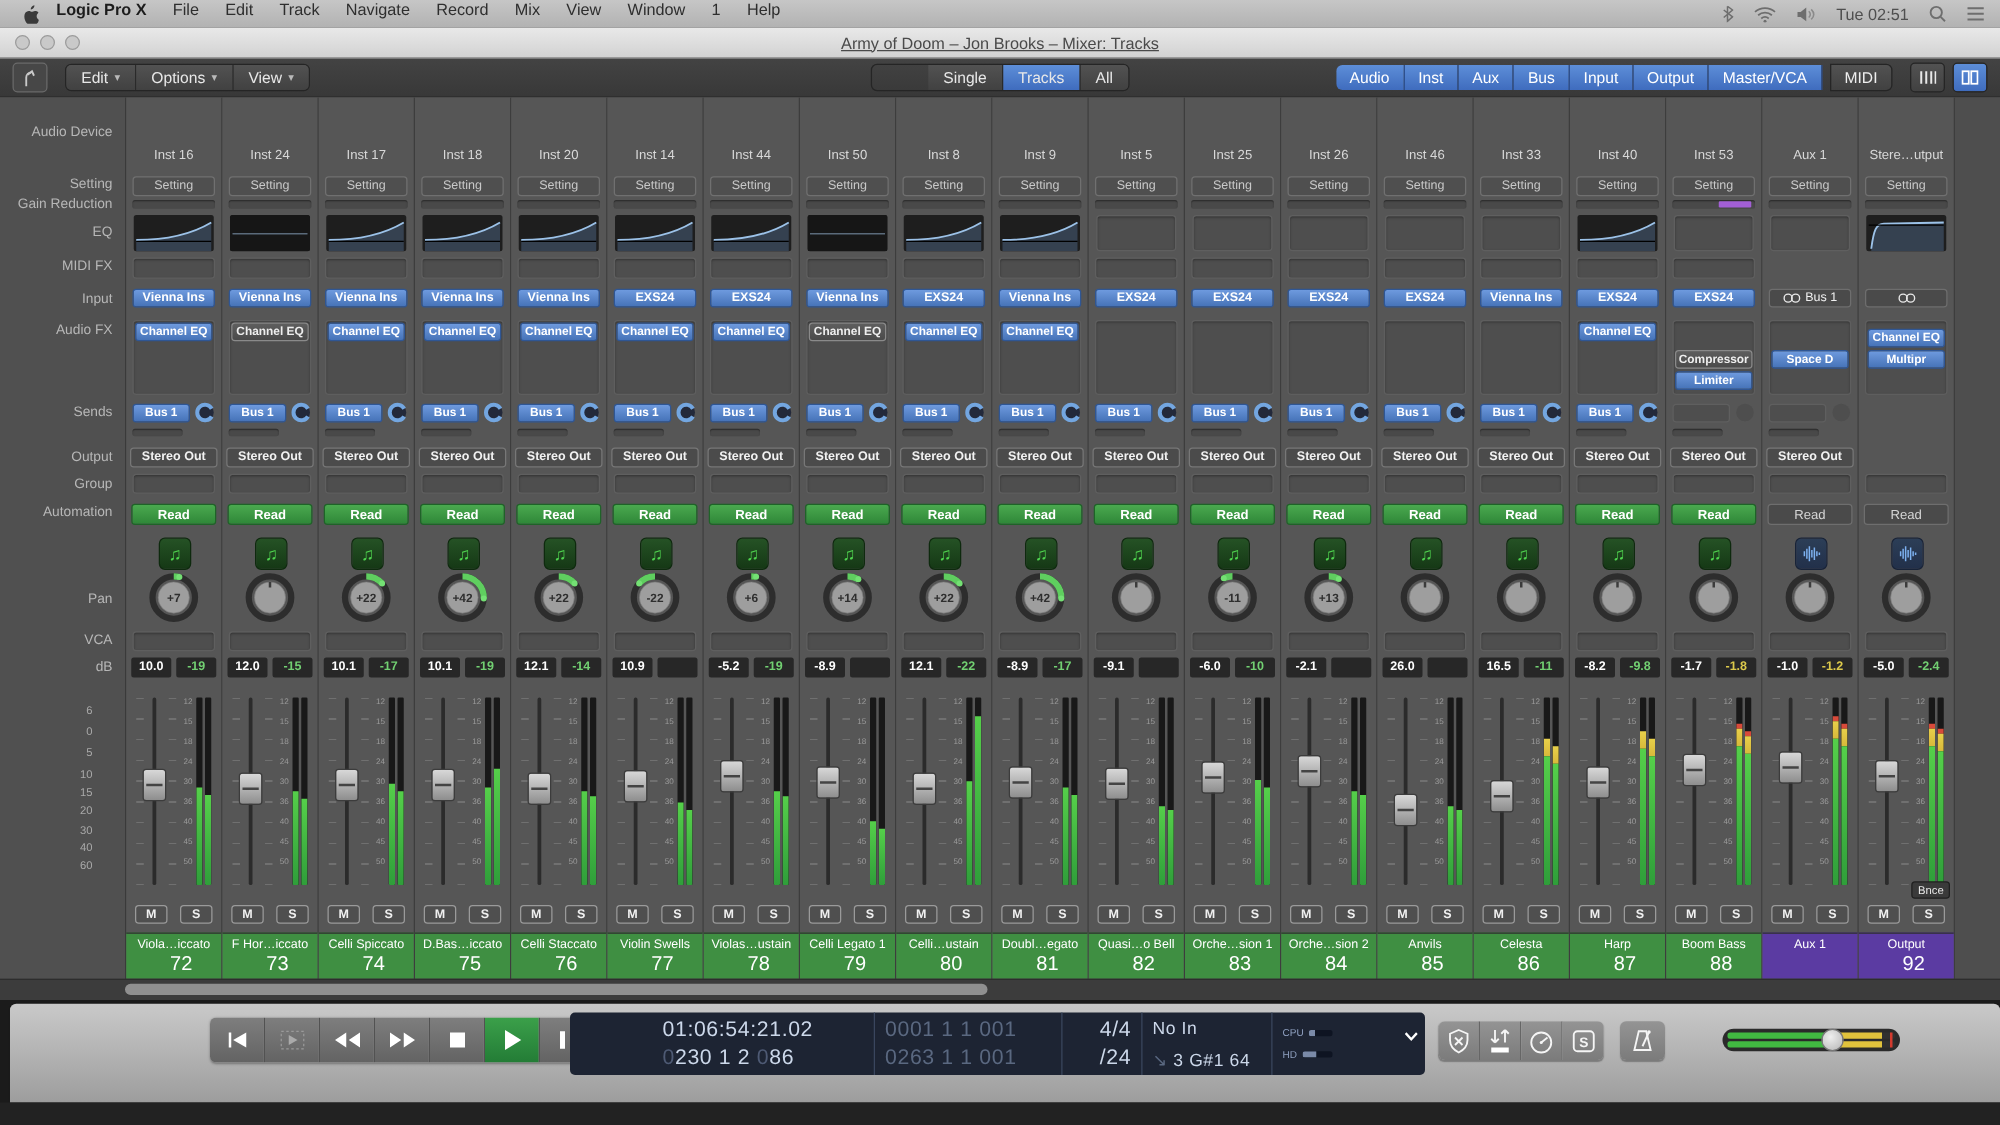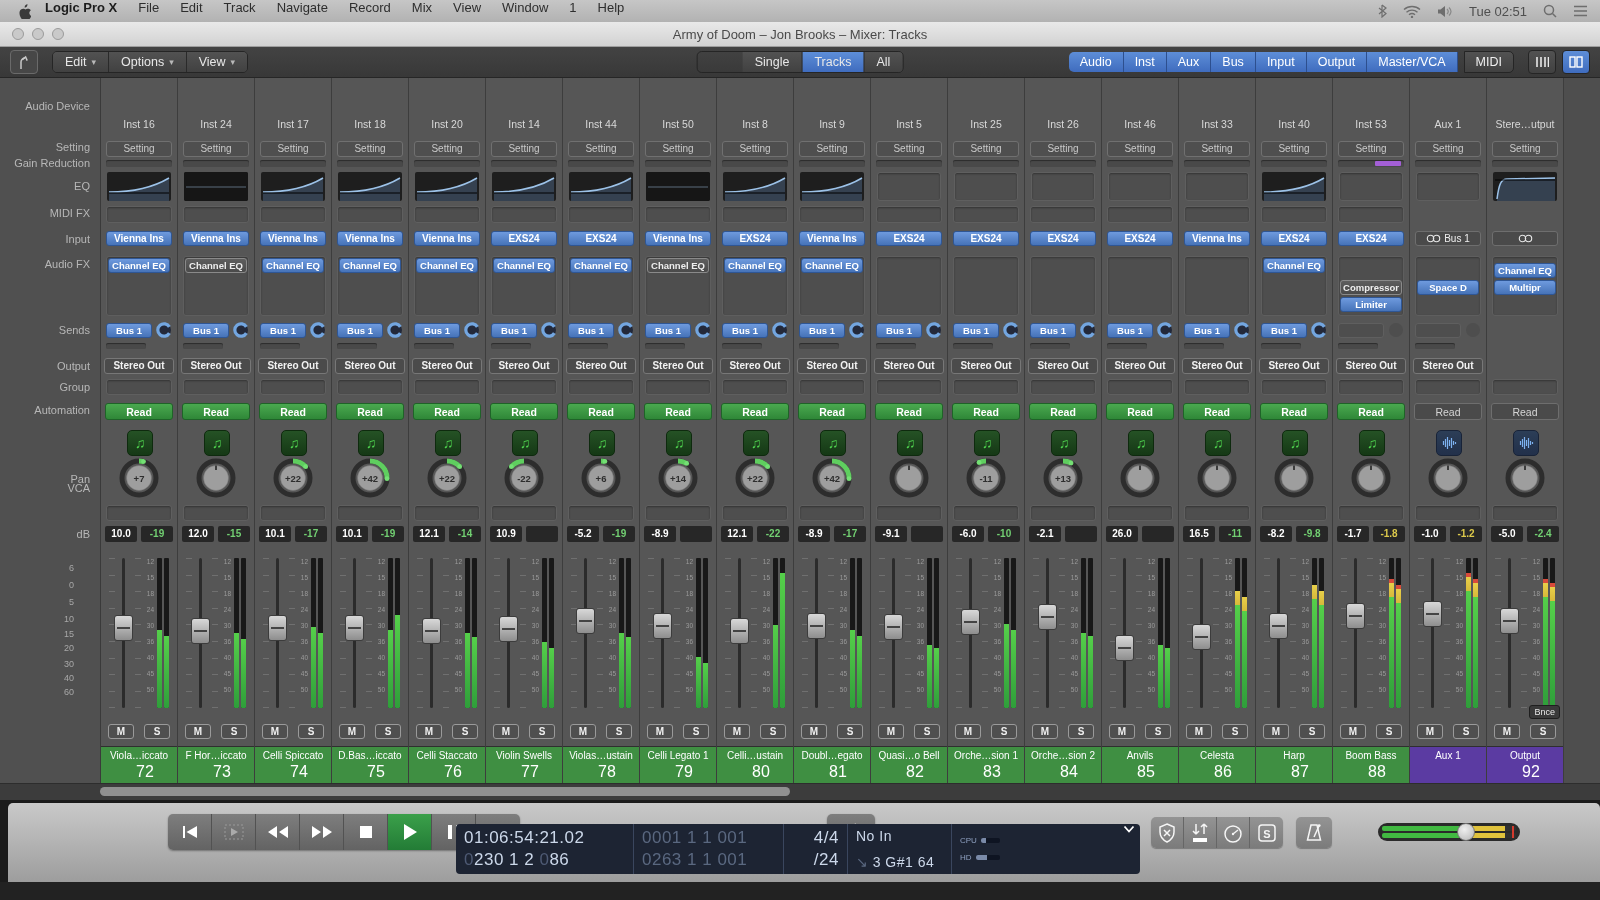--- a/index.html
+++ b/index.html
@@ -9,21 +9,21 @@
   .menubar .apple{margin:0 14px 0 6px;display:flex;align-items:center;}
   .menubar .mitem{margin-right:21px;white-space:nowrap;}
   .menubar .app{font-weight:bold;color:#1c1c1c;}
   .menubar .right{margin-left:auto;display:flex;align-items:center;gap:16px;color:#5a5a5a;}
   .menubar .clock{font-size:13px;color:#4f4f4f;}
   
   .mixwin{position:absolute;top:22px;left:0;width:1600px;height:778px;background:#555;}
   .titlebar{height:24px;background:linear-gradient(#e9e9e9,#d2d2d2);border-bottom:1px solid #9e9e9e;position:relative;display:flex;align-items:center;justify-content:center;}
   .titlebar .tl{position:absolute;left:12px;top:6px;display:flex;gap:8px;}
   .dot{width:12px;height:12px;border-radius:50%;background:#c9c9c9;border:1px solid #9b9b9b;box-sizing:border-box;}
-  .wtitle{font-size:13px;color:#4a4a4a;}
+  .wtitle{font-size:13px;color:#4a4a4a;text-decoration:underline;}
   .mixtoolbar{height:30px;background:linear-gradient(#434343,#383838);border-bottom:1px solid #262626;position:relative;display:flex;align-items:center;padding:0 10px;}
   .tb-iconbtn{width:26px;height:22px;border:1px solid #6a6a6a;border-radius:4px;background:#474747;display:flex;align-items:center;justify-content:center;margin-right:14px;}
   .seg{display:flex;border:1px solid #252525;border-radius:5px;overflow:hidden;}
   .seg .s{padding:3px 12px;font-size:12.5px;color:#e8e8e8;background:linear-gradient(#525252,#414141);border-right:1px solid #2a2a2a;display:flex;align-items:center;gap:5px;}
   .seg .s:last-child{border-right:none;}
   .seg .s.blue{background:linear-gradient(#5d8ed8,#3f6cbe);}
   .chev{font-size:9px;color:#b9b9b9;}
   .center-seg{position:absolute;left:50%;transform:translateX(-50%);padding-left:45px;}
   .filters{margin-left:auto;display:flex;align-items:center;gap:0;}
   .fbtn{padding:3px 11px;font-size:12.5px;color:#fff;background:linear-gradient(#5d8ed8,#3f6cbe);border-right:1px solid #2d4f8e;}
@@ -100,21 +100,21 @@
   .transwin{position:absolute;top:803px;left:8px;width:1592px;height:79px;background:linear-gradient(#c9c9c9,#9d9d9d);border-radius:5px 5px 0 0;overflow:hidden;box-shadow:0 0 0 1px #1a1a1a;}
   .transtitle{height:20px;background:linear-gradient(#ececec,#d0d0d0);border-bottom:1px solid #a2a2a2;position:relative;display:flex;align-items:center;justify-content:center;}
   .transtitle .tl{position:absolute;left:10px;top:5px;display:flex;gap:7px;}
   .transtitle .dot{width:11px;height:11px;}
   .transbody{position:relative;height:58px;display:flex;align-items:center;}
   .tbtns{position:absolute;left:160px;top:11px;display:flex;border-radius:5px;overflow:hidden;box-shadow:0 1px 2px rgba(0,0,0,.35);}
   .tbtn{width:44px;height:36px;background:linear-gradient(#7e7e7e,#636363);border-right:1px solid #525252;display:flex;align-items:center;justify-content:center;box-sizing:border-box;}
   .tbtn:last-child{border-right:none;}
   .tbtn.green{background:linear-gradient(#3ba04a,#237c36);}
   .cyclebtn{position:absolute;left:819px;top:11px;width:48px;height:36px;border-radius:5px;background:linear-gradient(#7e7e7e,#636363);display:flex;align-items:center;justify-content:center;box-shadow:0 1px 2px rgba(0,0,0,.35);}
-  .lcd{position:absolute;left:448px;top:21px;width:684px;height:50px;background:#1d2433;border-radius:4px;display:flex;color:#ccd8ea;}
+  .lcd{position:absolute;left:448px;top:7px;width:684px;height:50px;background:#1d2433;border-radius:4px;display:flex;color:#ccd8ea;justify-content:center;}
   .lcell{border-right:1px solid #3a465e;box-sizing:border-box;padding:4px 8px;display:flex;flex-direction:column;justify-content:space-between;}
   .lrow{font-size:17px;letter-spacing:.5px;white-space:nowrap;}
   .dim{color:#4e5a74;}
   .lcd .c1{width:178px;}
   .lcd .c2{width:150px;color:#5a6880;}
   .lcd .c3{width:116px;text-align:right;}
   .lcd .c4{width:64px;text-align:right;}
   .lcd .c5{width:104px;}
   .lcd .c5 .lrow{font-size:14px;}
   .lcd .c6{width:56px;border-right:none;justify-content:center;gap:8px;}
@@ -243,21 +243,21 @@
         <span class="rowlabel" style="top: 79px;">Gain Reduction</span>
         <span class="rowlabel" style="top: 102px;">EQ</span>
         <span class="rowlabel" style="top: 129px;">MIDI FX</span>
         <span class="rowlabel" style="top: 155px;">Input</span>
         <span class="rowlabel" style="top: 180px;">Audio FX</span>
         <span class="rowlabel" style="top: 246px;">Sends</span>
         <span class="rowlabel" style="top: 282px;">Output</span>
         <span class="rowlabel" style="top: 303px;">Group</span>
         <span class="rowlabel" style="top: 326px;">Automation</span>
         <span class="rowlabel" style="top: 395px;">Pan</span>
-        <span class="rowlabel" style="top: 404px;">VCA</span>
+        <span class="rowlabel" style="top: 428px;">VCA</span>
         <span class="rowlabel" style="top: 450px;">dB</span>
         <span class="rulerlabel" style="top: 485px;">6</span>
         <span class="rulerlabel" style="top: 502px;">0</span>
         <span class="rulerlabel" style="top: 519px;">5</span>
         <span class="rulerlabel" style="top: 536px;">10</span>
         <span class="rulerlabel" style="top: 551px;">15</span>
         <span class="rulerlabel" style="top: 565px;">20</span>
         <span class="rulerlabel" style="top: 581px;">30</span>
         <span class="rulerlabel" style="top: 595px;">40</span>
         <span class="rulerlabel" style="top: 609px;">60</span>

